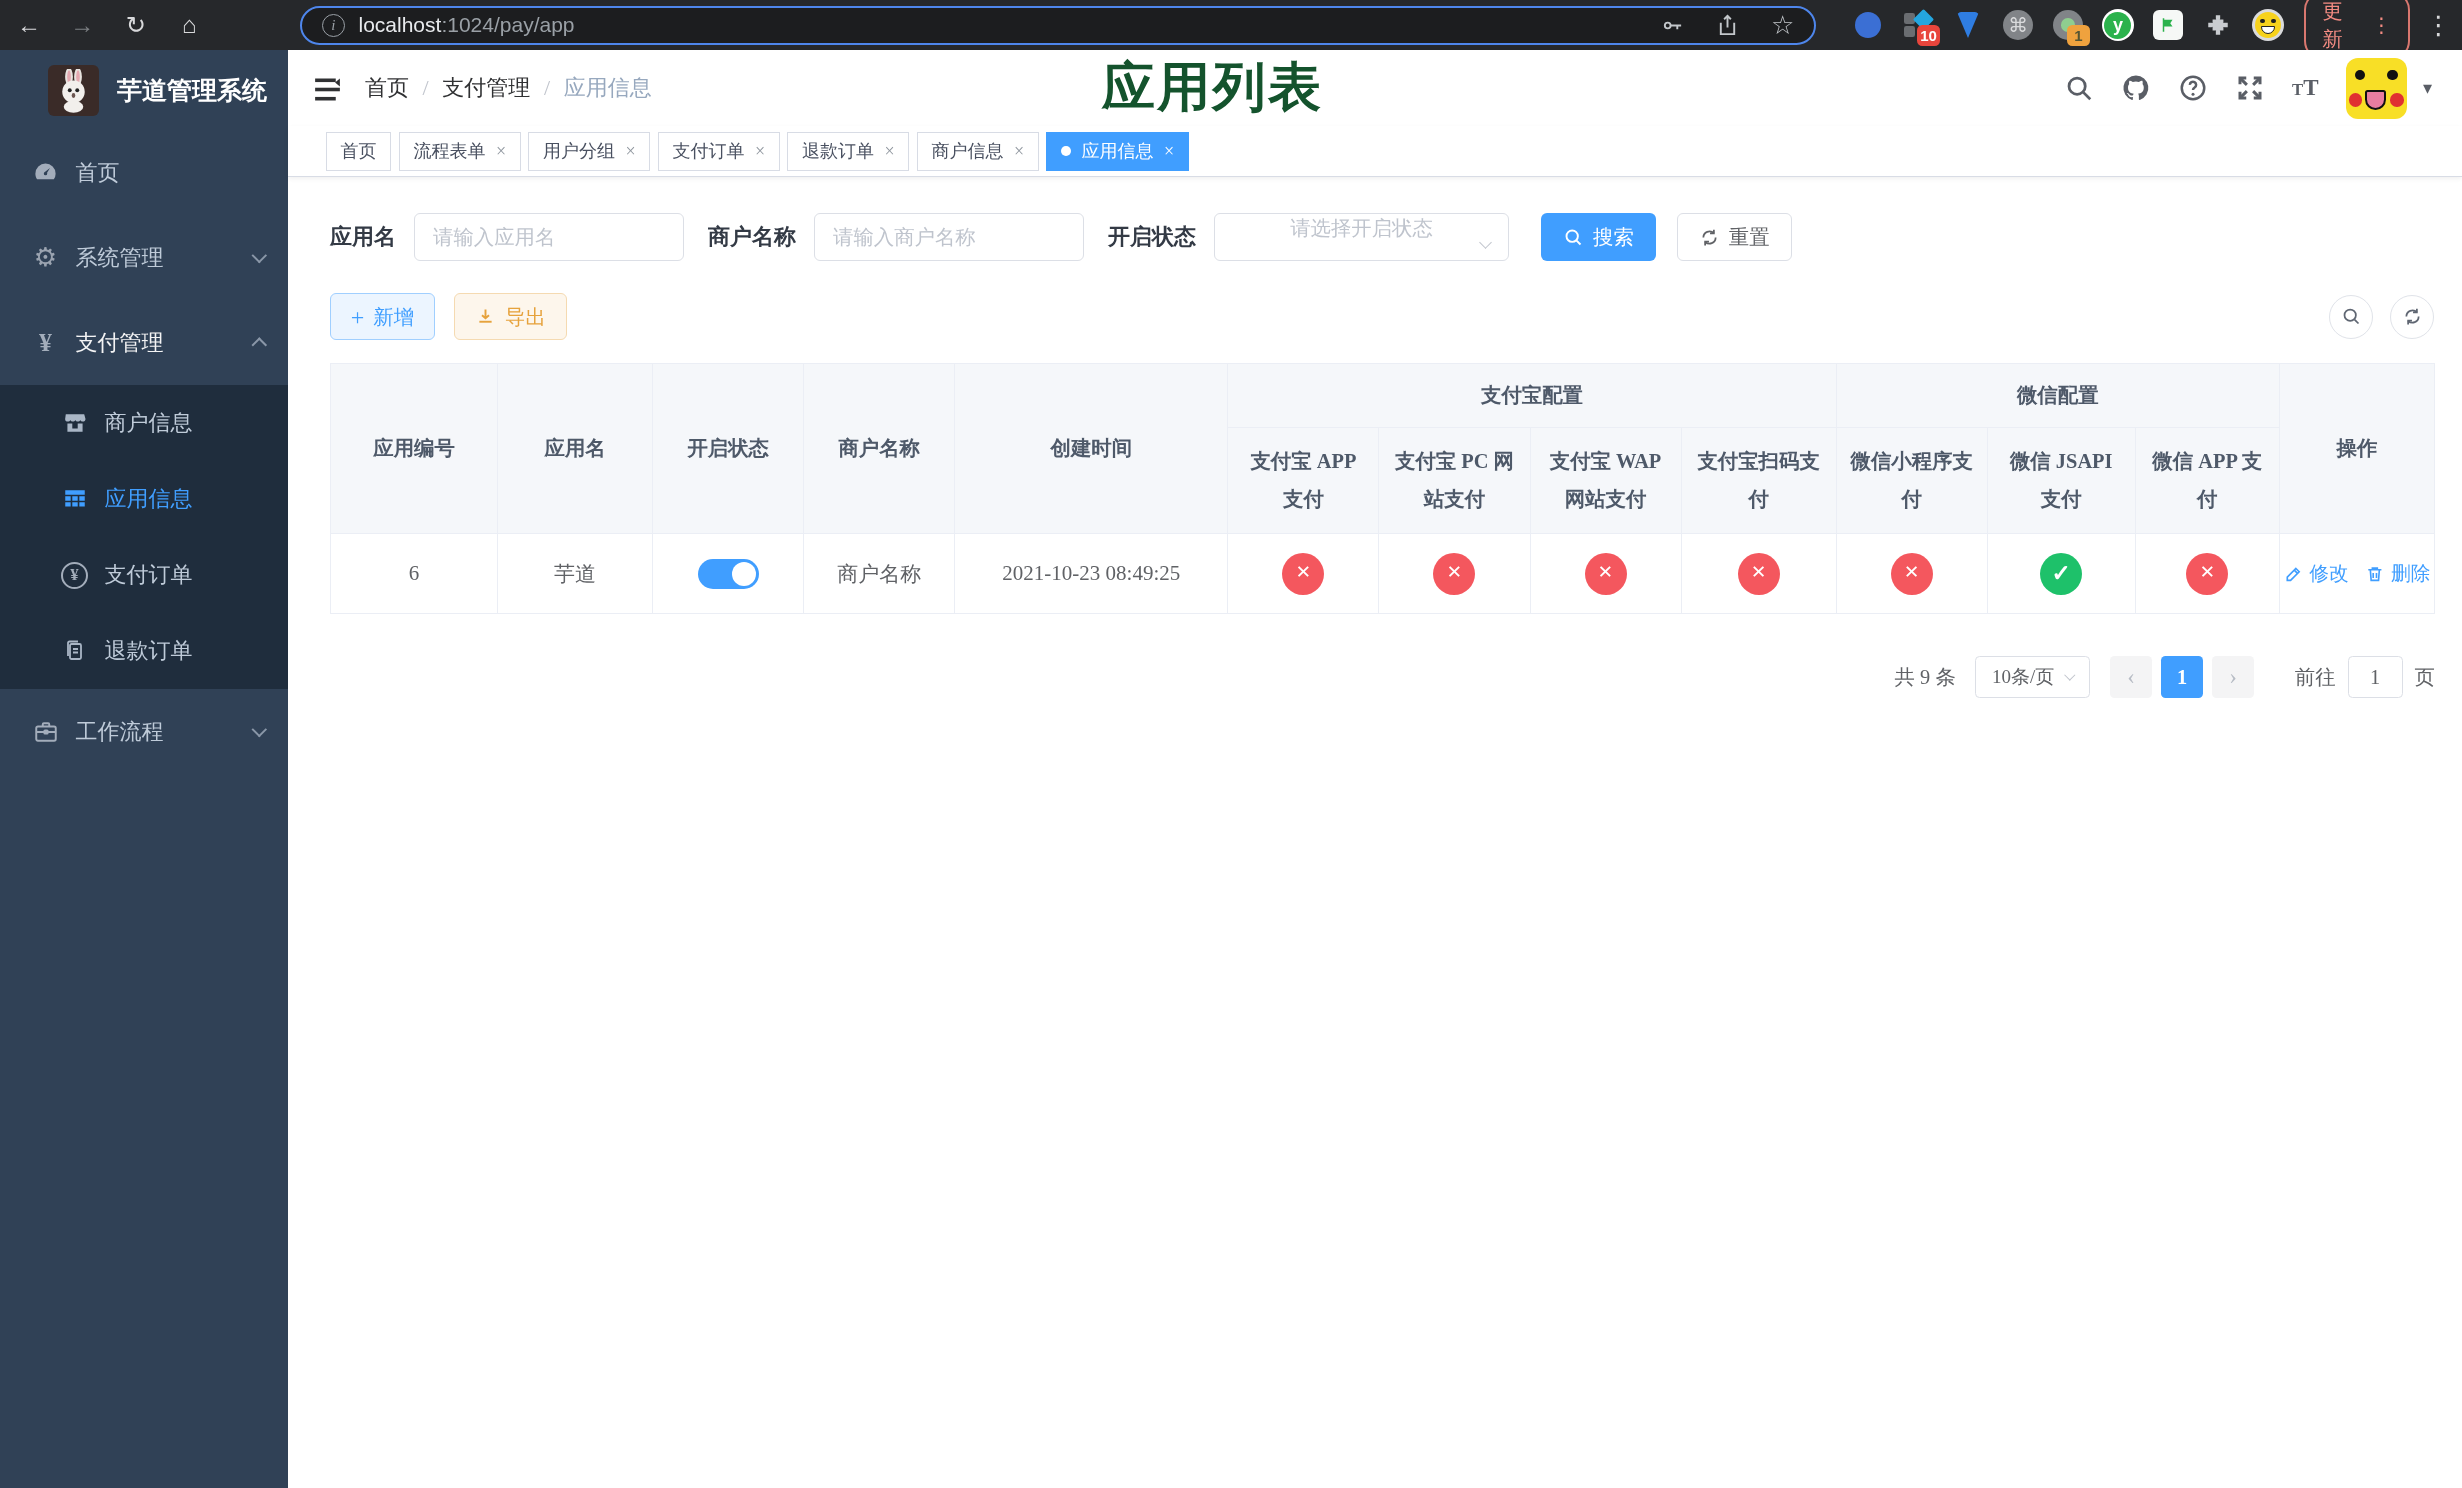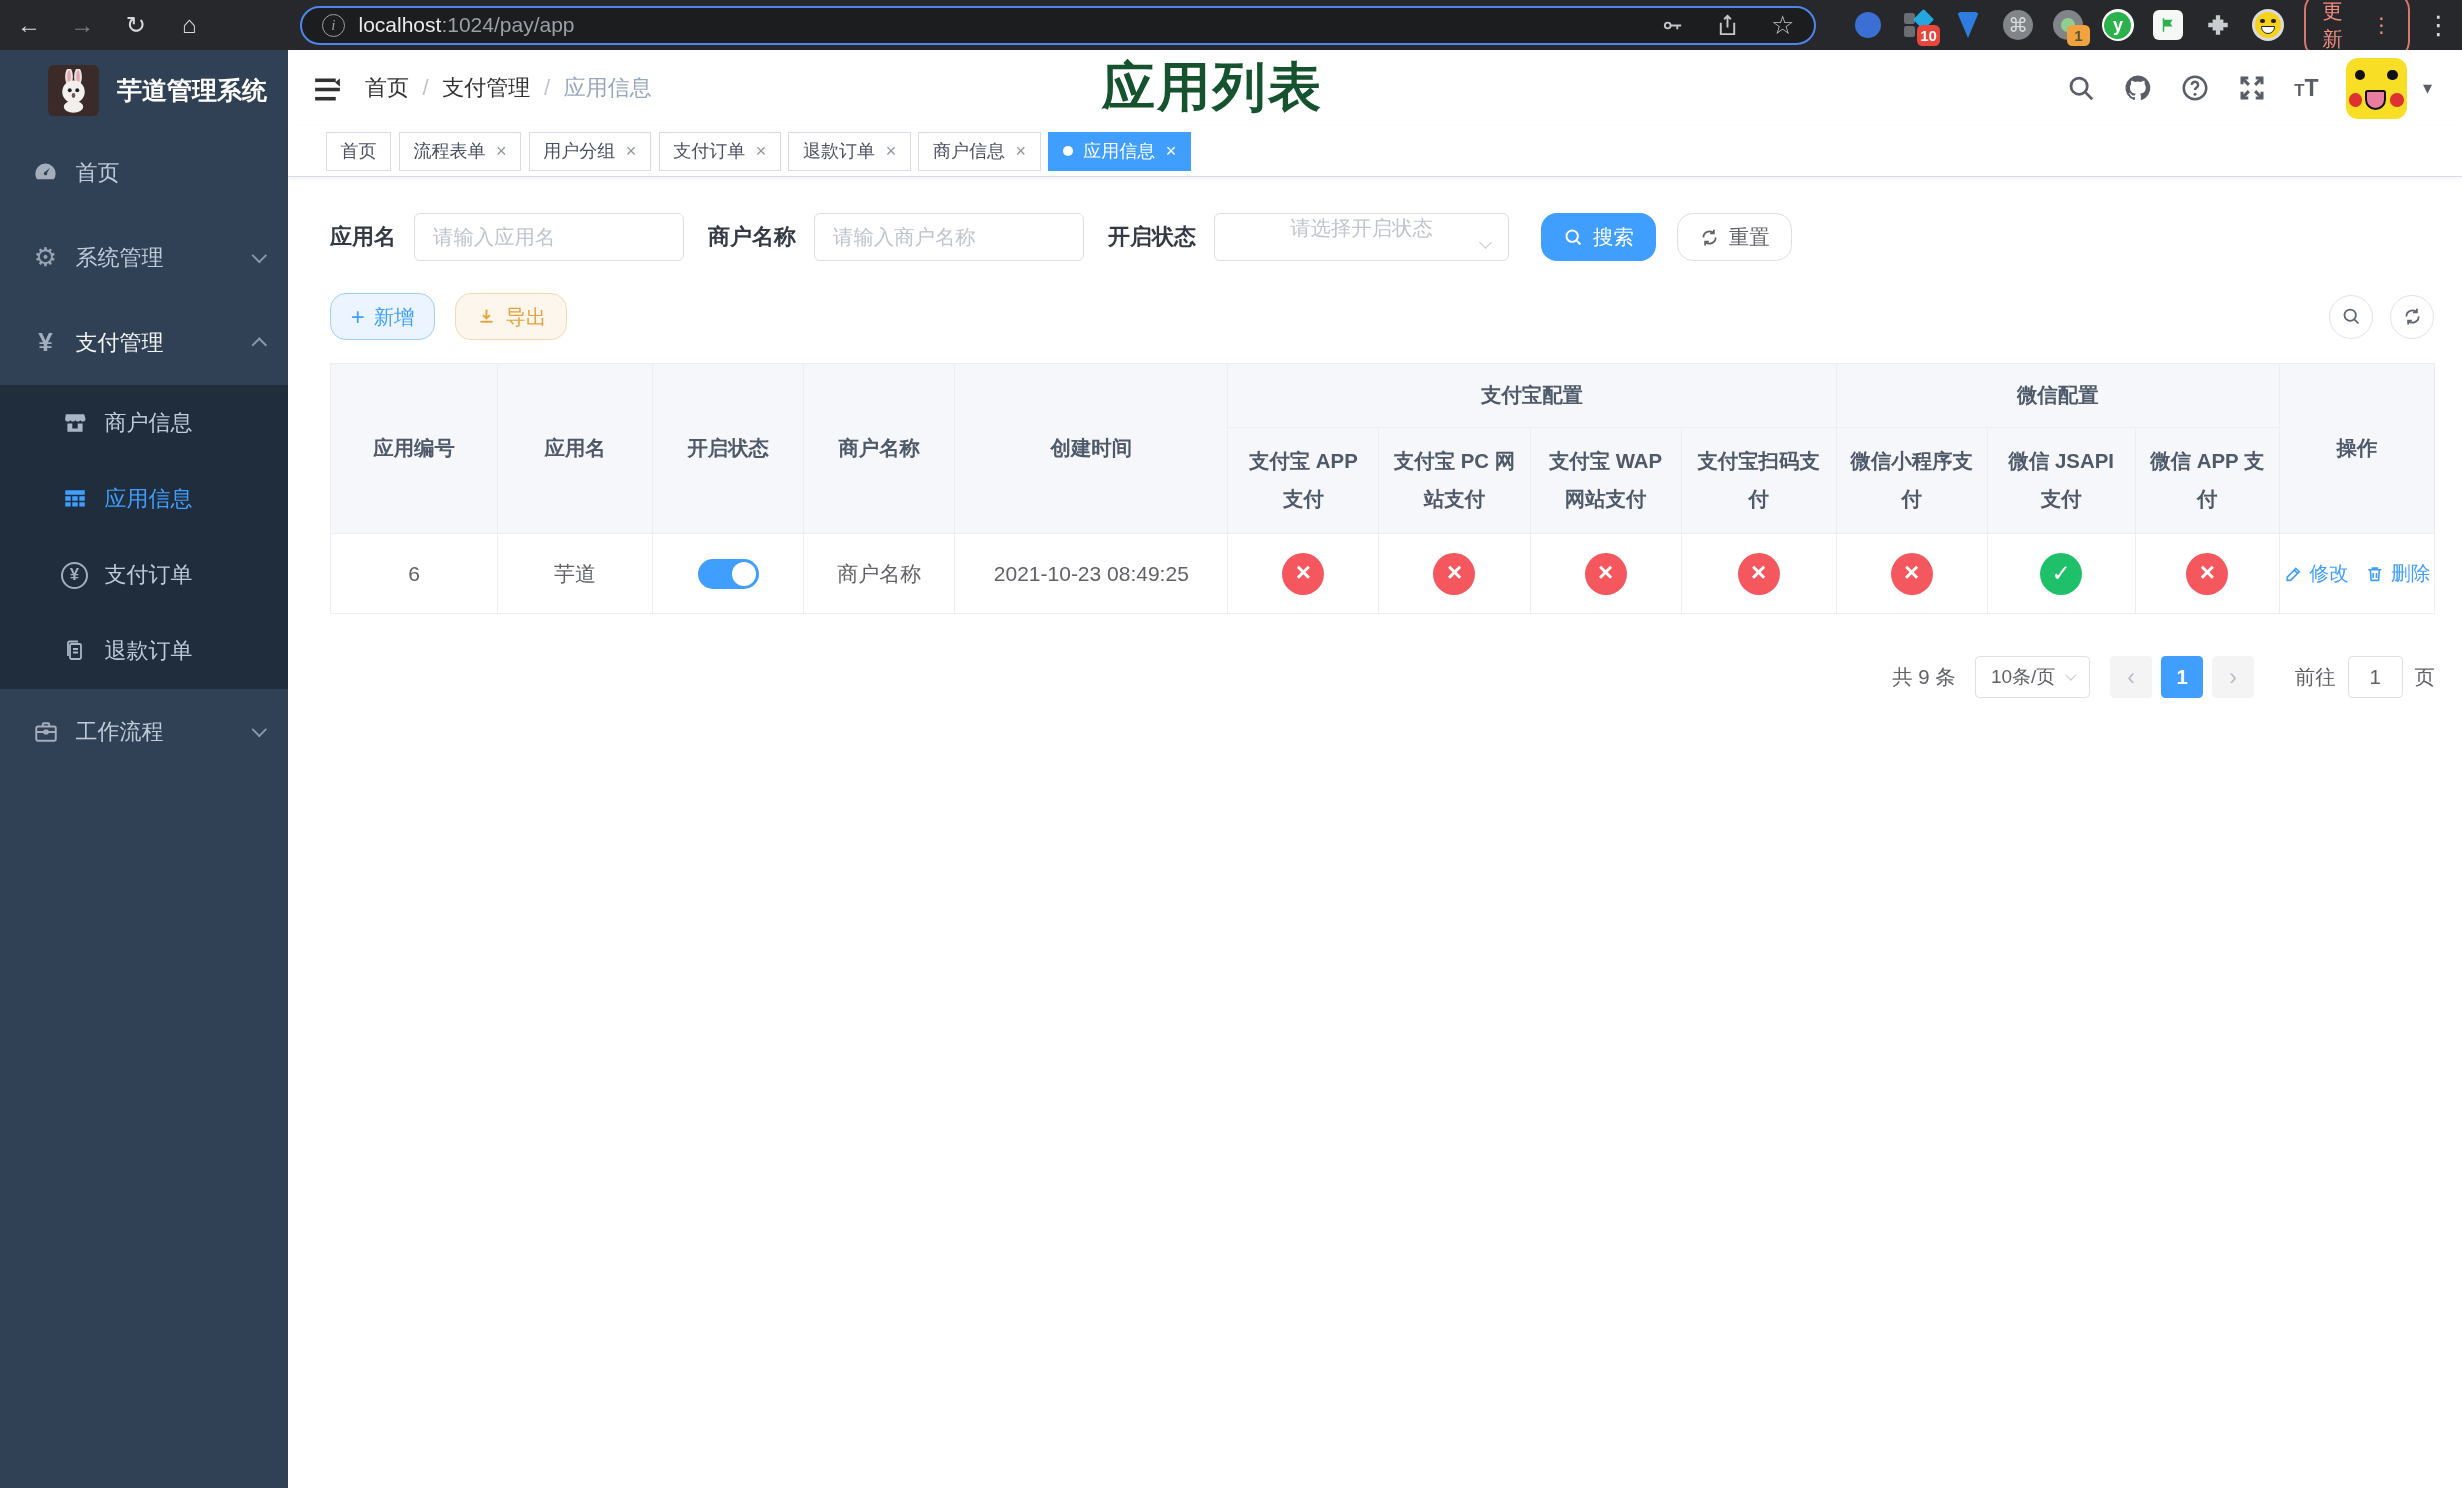--- a/index.html
+++ b/index.html
@@ -41,21 +41,21 @@
   .emoji-face { width: 32px; height: 32px; border-radius: 50%; background: #d9dadc; display:flex; align-items:center; justify-content:center; }
   .emoji-inner { width: 26px; height: 26px; border-radius: 50%; background: #f7d21c; position: relative; }
   .emoji-inner::before, .emoji-inner::after { content:""; position:absolute; top: 6.8px; width: 4.5px; height: 4.5px; border-radius:50%; background:#222; }
   .emoji-inner::before { left: 5.3px; } .emoji-inner::after { right: 5.3px; }
   .emoji-inner i { position:absolute; left: 6px; bottom: 4.5px; width: 13.6px; height: 7.6px; border-radius: 0 0 13.6px 13.6px; background: #fff; border: 0.8px solid #222; }
   .update-btn { margin-left: 19.7px; border: 2.3px solid #d9776f; color: #f28b82; font-size: 20.4px; border-radius: 19px;
                 padding: 4.5px 16.7px; display: flex; align-items: center; gap: 10.6px; }
   .kebab { color: #d8d9db; font-size: 26px; margin-left: 15px; letter-spacing: 0; }
 
   
-  .layout { display: flex; height: 1439px; }
+  .layout { display: flex; height: 1439px; font-family: Liberation Serif, serif; }
   .sidebar { width: 288px; background: #304156; color: #bfcbd9; flex: none; }
   .logo-row { height: 80px; display: flex; align-items: center; padding-left: 48px; }
   .logo-img { width: 51px; height: 51px; border-radius: 6px; background: #3a2b28; position: relative; overflow: hidden; flex: none; }
   .logo-img svg { position: absolute; left: 6px; top: 4.5px; }
   .app-title { color: #fff; font-size: 25px; font-weight: 700; margin-left: 18px; white-space: nowrap; }
   .menu-item { height: 85px; display: flex; align-items: center; padding: 0 23px 0 29px; font-size: 22px; position: relative; cursor: pointer; }
   .menu-item .mi-icon { width: 33px; height: 30px; margin-right: 13.6px; display: flex; align-items: center; justify-content: center; color: #a3adbb; font-size: 26px; }
   .menu-item .chev { margin-left: auto; width: 10.6px; height: 10.6px; border-right: 2.3px solid #8a97a8; border-bottom: 2.3px solid #8a97a8; transform: rotate(45deg); margin-top: -4.5px; }
   .menu-item .chev.up { transform: rotate(-135deg); margin-top: 6px; }
   .menu-item.parent-active { color: #f4f4f5; }
@@ -97,21 +97,21 @@
   .tab .dot { width: 9.8px; height: 9.8px; border-radius: 50%; background: #fff; }
 
   
   .content { flex: 1; padding: 36px 28px 0 42px; }
   .filter-row { display: flex; align-items: center; }
   .f-label { font-size: 22px; font-weight: 700; color: #333a45; margin: 0 18px 0 24px; white-space: nowrap; }
   .f-input { width: 270px; height: 48px; border: 0.8px solid #dcdfe6; border-radius: 6px; padding: 0 18px; font-size: 20.4px; color: #606266; outline: none; font-family: inherit; }
   .f-input::placeholder { color: #bfc4cd; }
   .f-select { width: 295px; height: 48px; border: 0.8px solid #dcdfe6; border-radius: 6px; padding: 0 18px; display: flex; align-items: center; color: #bfc4cd; font-size: 20.4px; cursor: pointer; flex-direction: column; }
   .f-select .sel-caret { margin-left: auto; width: 9px; height: 9px; border-right: 1.5px solid #c0c4cc; border-bottom: 1.5px solid #c0c4cc; transform: rotate(45deg); margin-top: -4.5px; }
-  .btn { display: inline-flex; align-items: center; justify-content: center; gap: 9px; border-radius: 16px; font-size: 20.4px; cursor: pointer; border: 0.8px solid transparent; white-space: nowrap; font-family: inherit; }
+  .btn { display: inline-flex; align-items: center; justify-content: center; gap: 9px; border-radius: 6px; font-size: 20.4px; cursor: pointer; border: 0.8px solid transparent; white-space: nowrap; font-family: inherit; }
   .btn svg { width: 21px; height: 21px; }
   .btn-search { height: 48px; padding: 0 21px; background: #409eff; color: #fff; margin-left: 32px; }
   .btn-reset { height: 48px; padding: 0 21px; background: #fff; border-color: #dcdfe6; color: #606266; margin-left: 21px; }
   .toolbar-row { margin-top: 32px; display: flex; align-items: center; }
   .btn-add { height: 47px; padding: 0 19.7px; background: #ecf5ff; border-color: #a0cfff; color: #409eff; }
   .btn-export { height: 47px; padding: 0 19.7px; background: #fdf6ec; border-color: #f5dab1; color: #e6a23c; margin-left: 19.7px; }
   .tool-circles { margin-left: auto; display: flex; gap: 16.7px; }
   .circle-btn { width: 44px; height: 44px; border-radius: 50%; border: 0.8px solid #e0e3e9; background: #fff; color: #5f6672; display: flex; align-items: center; justify-content: center; cursor: pointer; }
   .circle-btn svg { width: 21px; height: 21px; }
 

